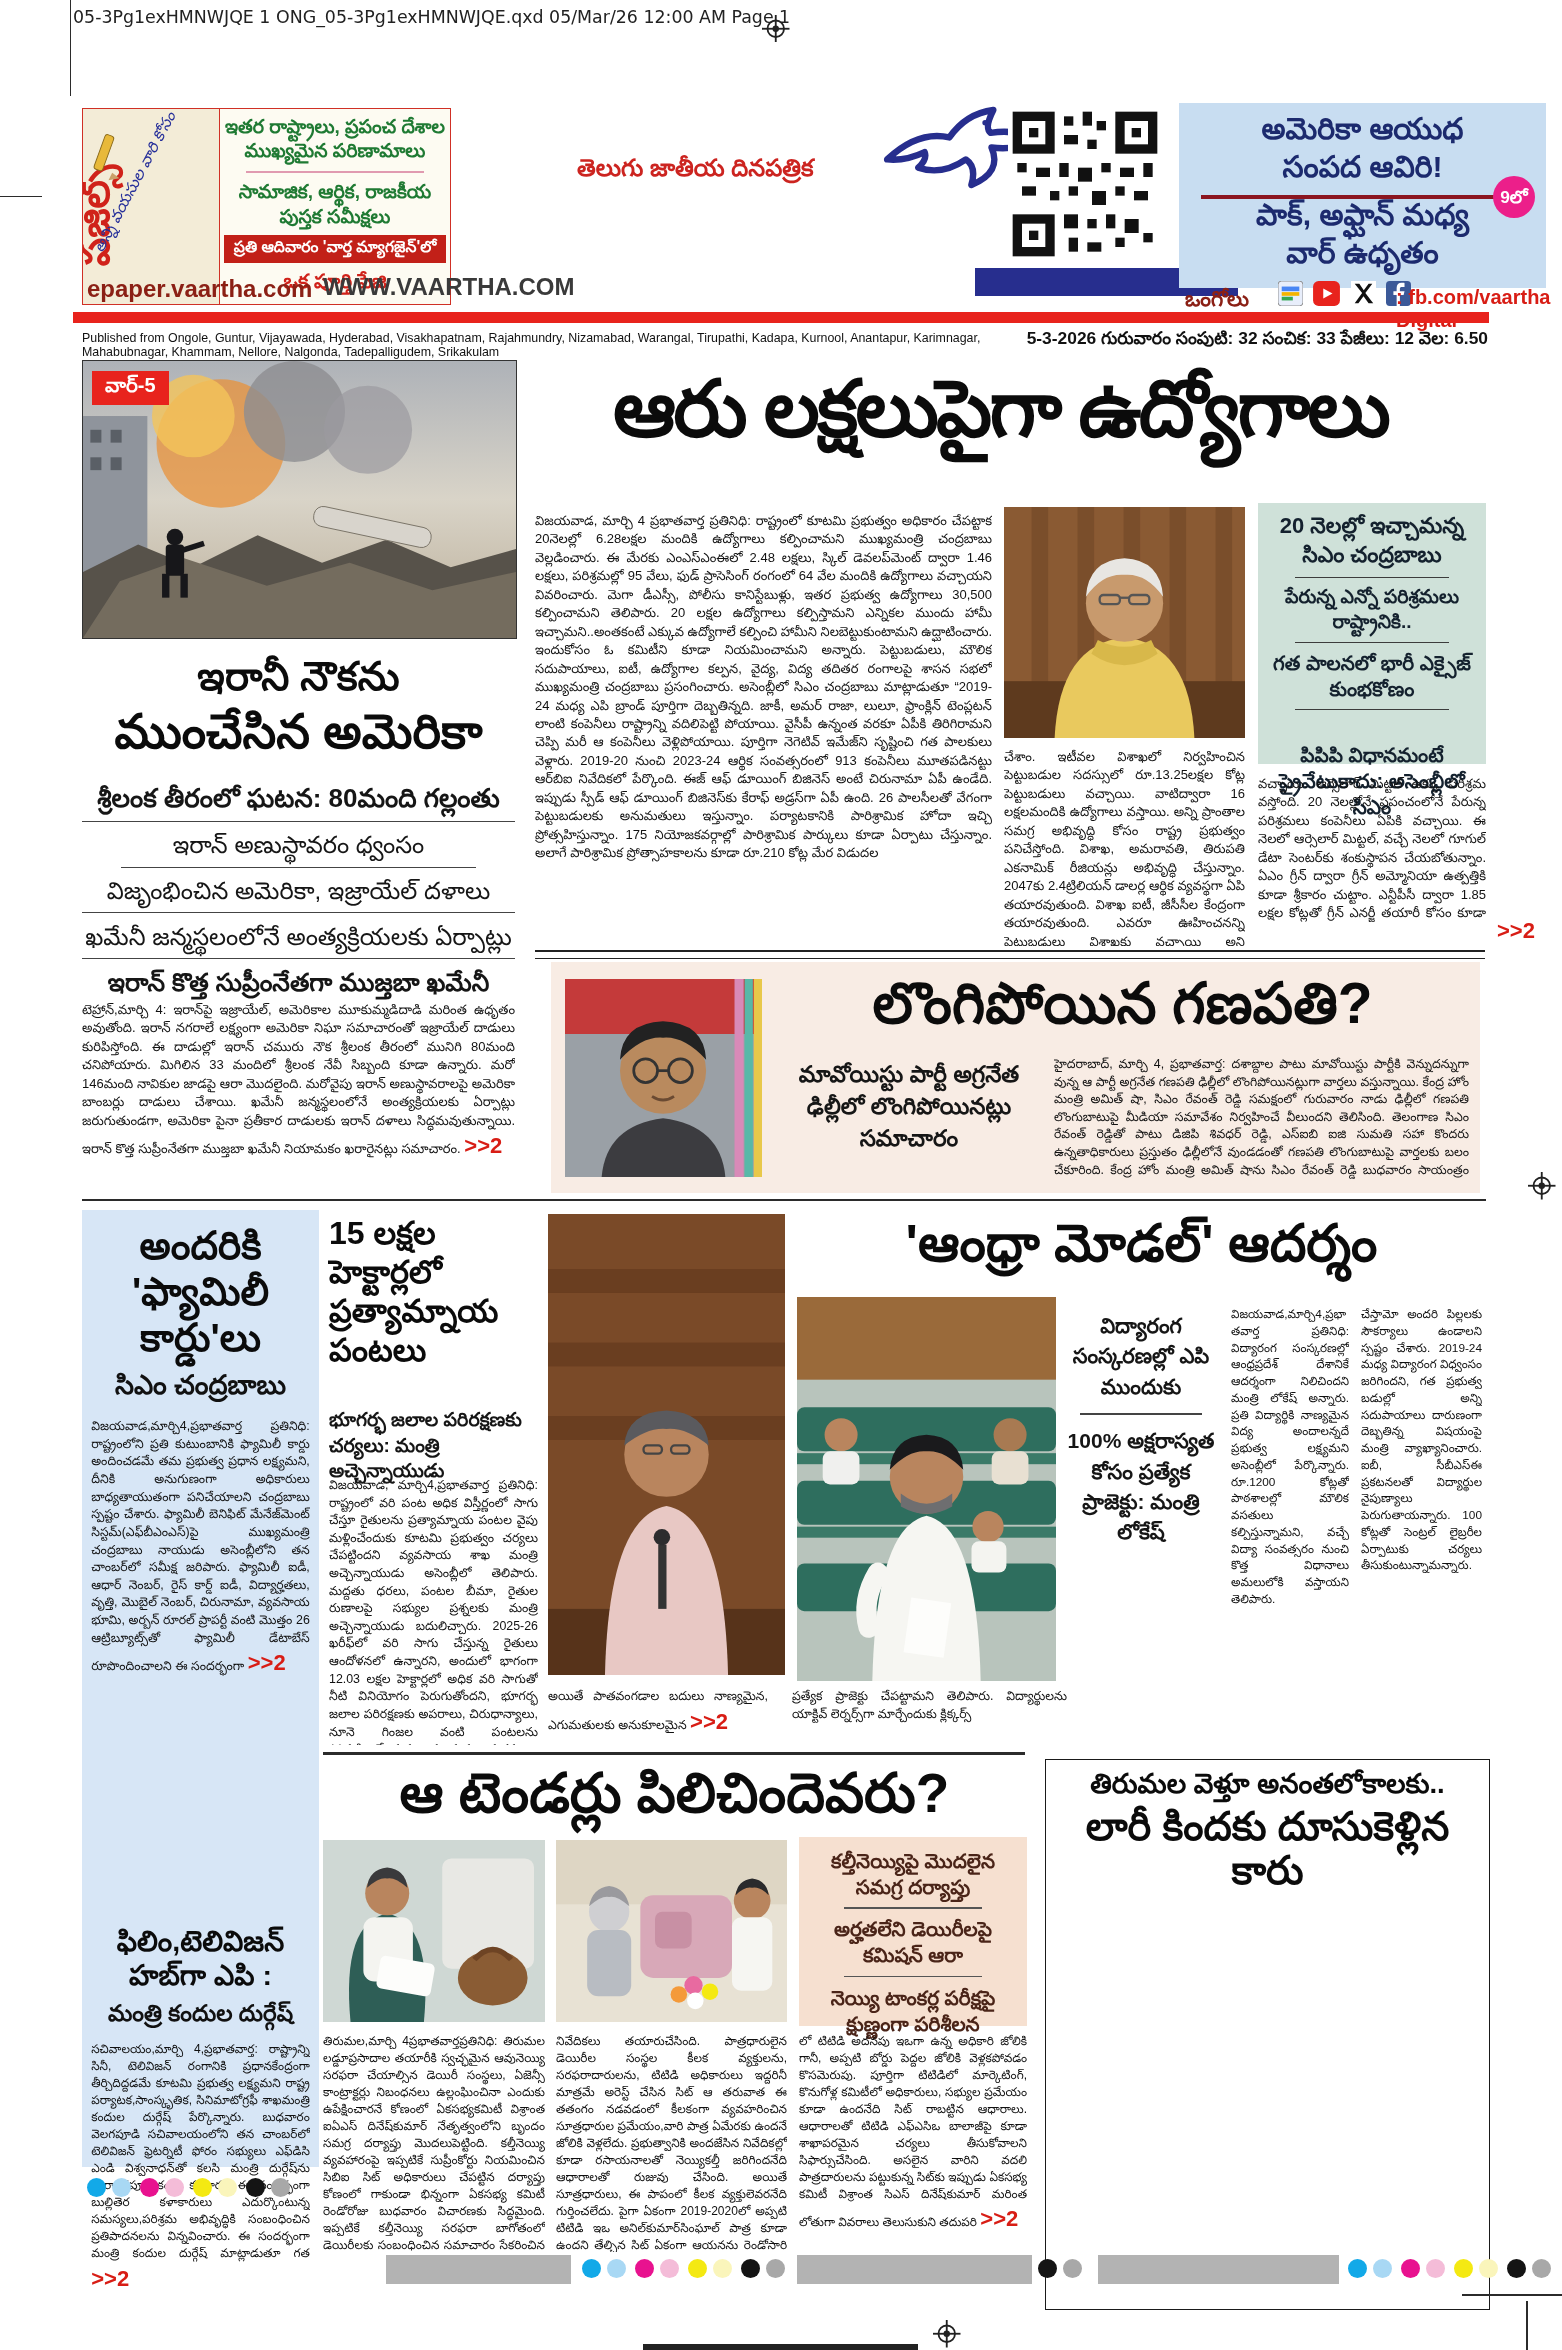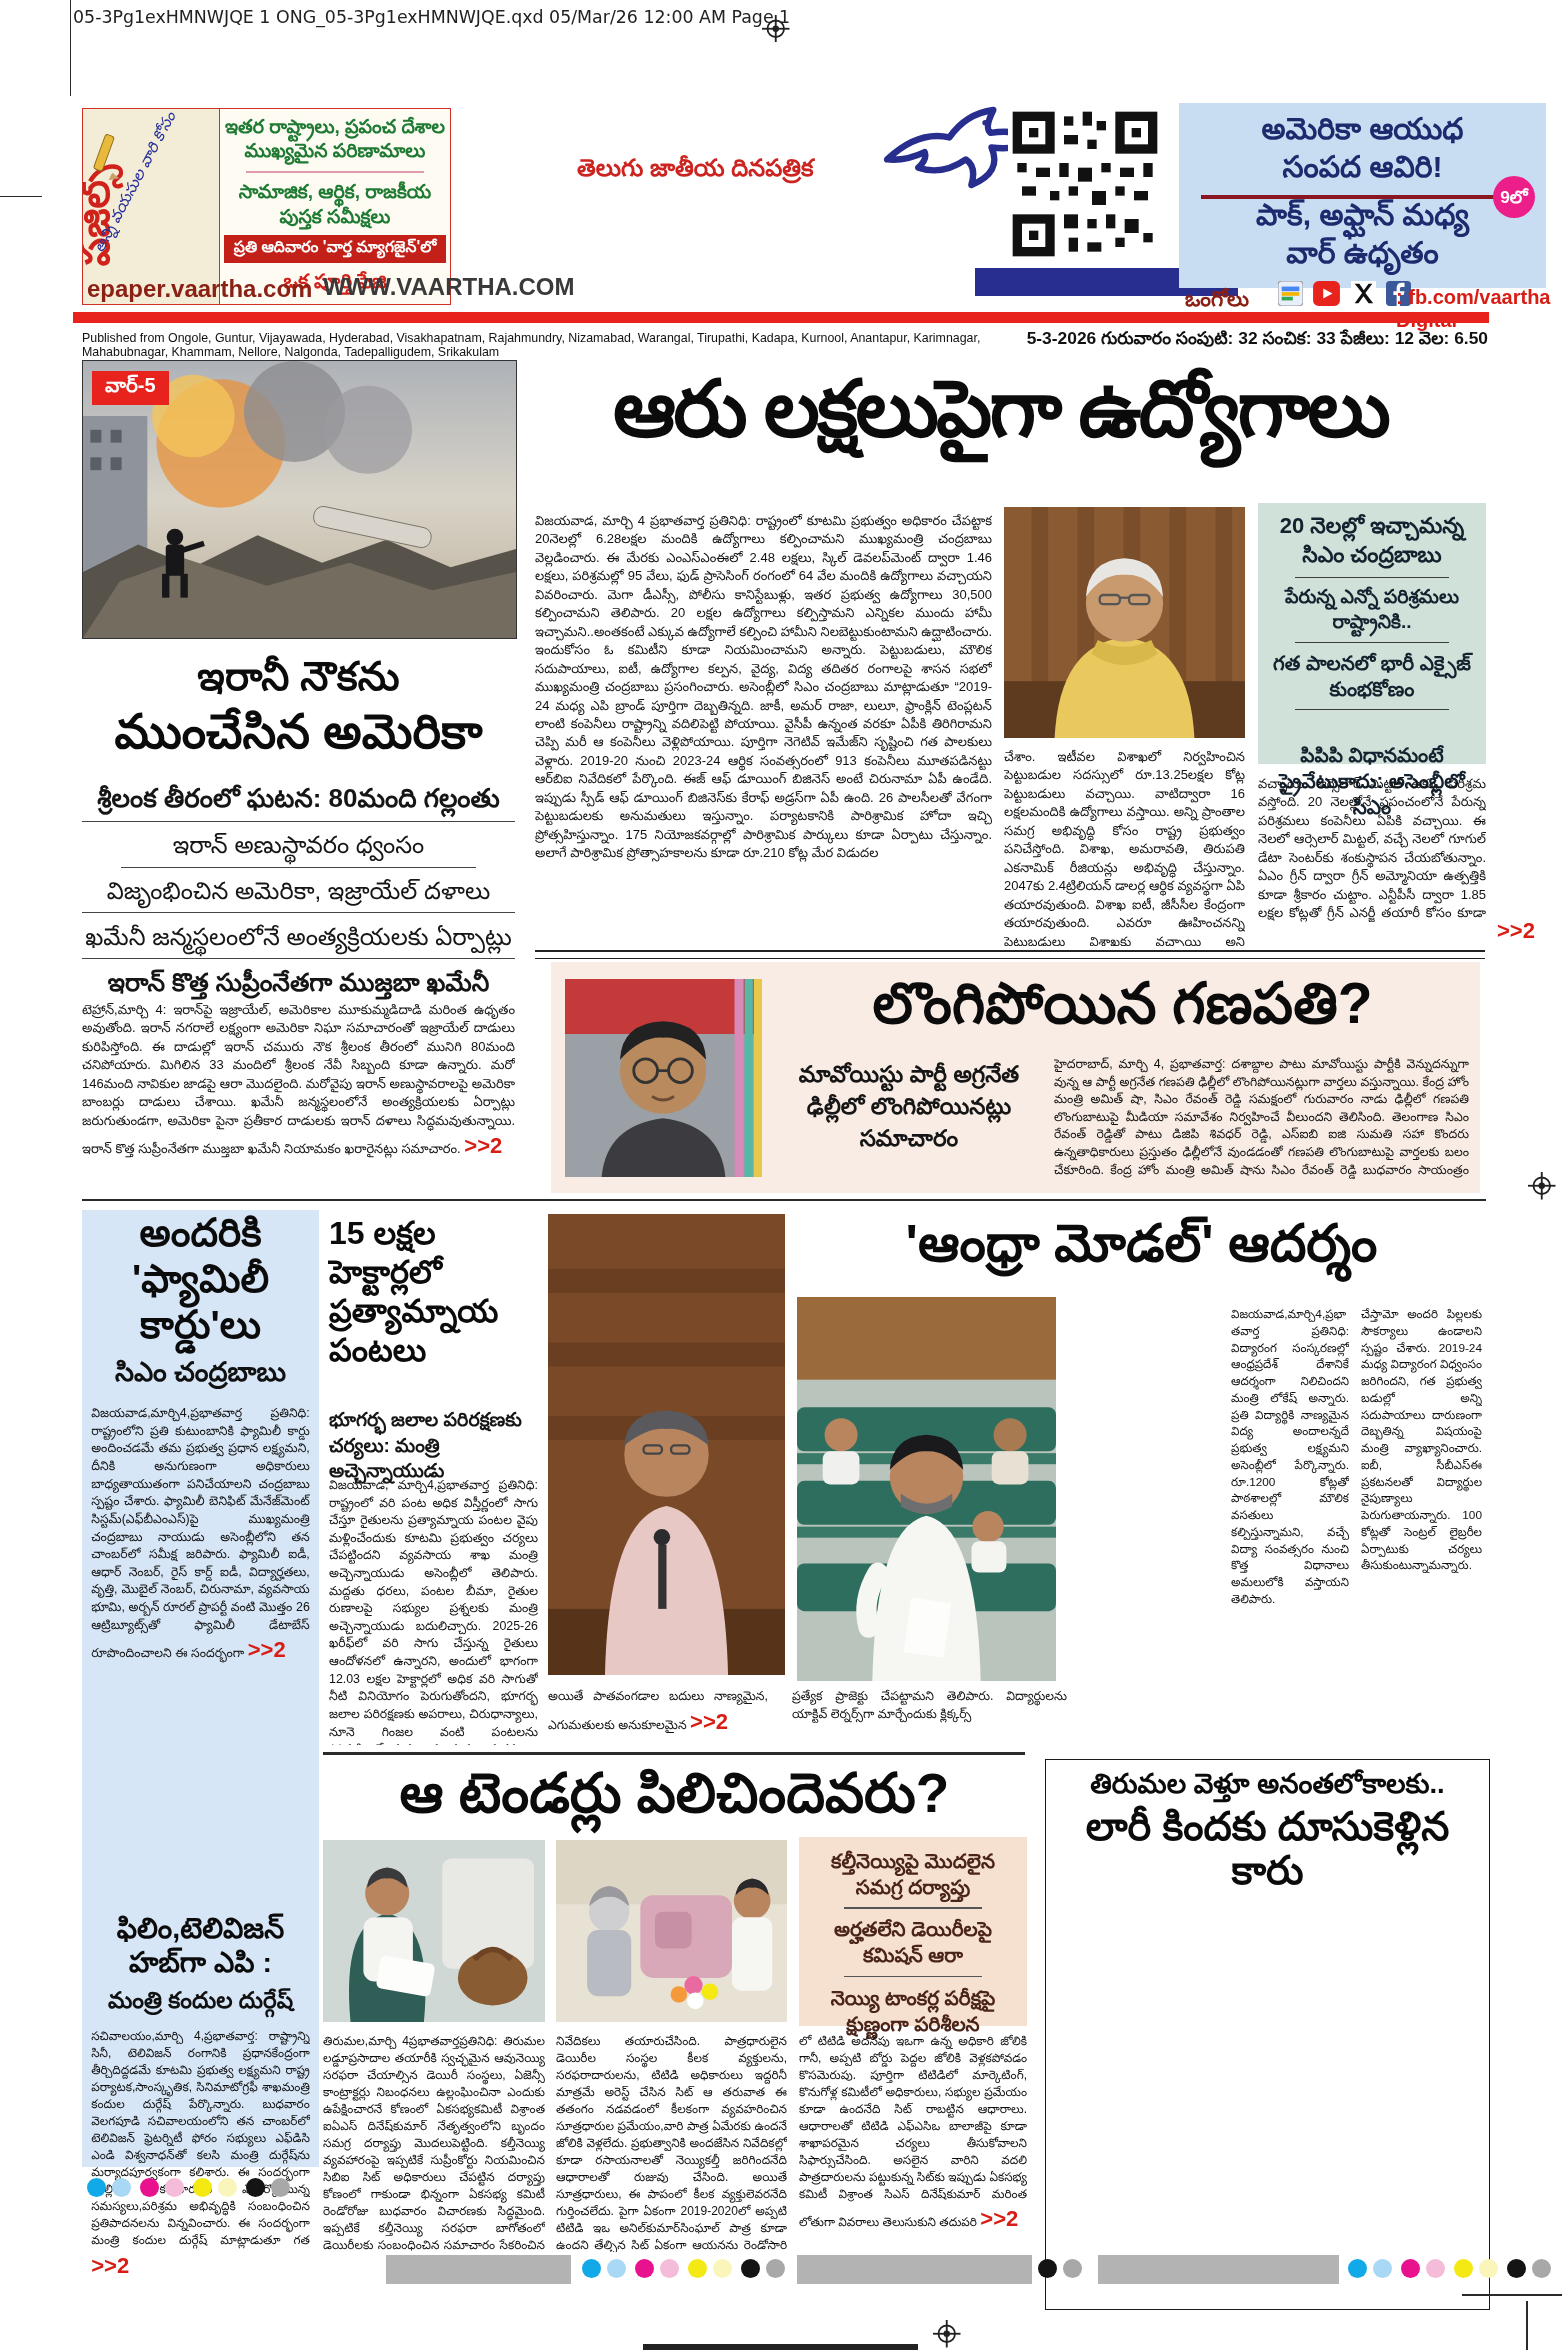--- a/index.html
+++ b/index.html
@@ -286,21 +286,21 @@
   </div>
   <div class="abs hl ctr" style="left:776px;top:972px;width:693px;font-size:57px;">లొంగిపోయిన గణపతి?</div>
   <div class="abs ctr" style="left:776px;top:1058px;width:266px;font-size:23px;font-weight:bold;line-height:1.4;color:#161616;">మావోయిస్టు పార్టీ అగ్రనేత ఢిల్లీలో లొంగిపోయినట్లు సమాచారం</div>
   <div class="abs jt" style="left:1054px;top:1056px;width:415px;height:130px;font-size:12.4px;">
     <span>హైదరాబాద్, మార్చి 4, ప్రభాతవార్త: దశాబ్దాల పాటు మావోయిస్టు పార్టీకి వెన్నుదన్నుగా వున్న ఆ పార్టీ అగ్రనేత గణపతి ఢిల్లీలో లొంగిపోయినట్లుగా వార్తలు వస్తున్నాయి. కేంద్ర హోం మంత్రి అమిత్ షా, సిఎం రేవంత్ రెడ్డి సమక్షంలో గురువారం నాడు ఢిల్లీలో గణపతి లొంగుబాటుపై మీడియా సమావేశం నిర్వహించే వీలుందని తెలిసింది. తెలంగాణ సిఎం రేవంత్ రెడ్డితో పాటు డిజిపి శివధర్ రెడ్డి, ఎస్ఐబి ఐజి సుమతి సహా కొందరు ఉన్నతాధికారులు ప్రస్తుతం ఢిల్లీలోనే వుండడంతో గణపతి లొంగుబాటుపై వార్తలకు బలం చేకూరింది. కేంద్ర హోం మంత్రి అమిత్ షాను సిఎం రేవంత్ రెడ్డి బుధవారం సాయంత్రం ఢిల్లీలో కలవడం ఈ అంశానికి మరింత ప్రాధాన్యత</span> <span class="more">&gt;&gt;2</span>
   </div>
 
   <div class="abs rule" style="left:82px;top:1199px;width:1404px;height:1.8px;"></div>
 
   <div class="abs box-blue" style="left:82px;top:1210px;width:237px;height:957px;">
-    <div class="hl ctr" style="font-size:39px;line-height:1.18;">అందరికి 'ఫ్యామిలీ కార్డు'లు</div>
+    <div class="hl ctr" style="font-size:39px;padding-top:13px;line-height:1.18;">అందరికి 'ఫ్యామిలీ కార్డు'లు</div>
     <div class="ctr" style="font-size:27px;font-weight:bold;padding-top:9.2px;">సిఎం చంద్రబాబు</div>
     <div class="jt" style="margin:11px 9.2px 0 9.2px;height:354px;font-size:12.4px;">
       <span>విజయవాడ,మార్చి4,ప్రభాతవార్త ప్రతినిధి: రాష్ట్రంలోని ప్రతి కుటుంబానికి ఫ్యామిలీ కార్డు అందించడమే తమ ప్రభుత్వ ప్రధాన లక్ష్యమని, దీనికి అనుగుణంగా అధికారులు బాధ్యతాయుతంగా పనిచేయాలని చంద్రబాబు స్పష్టం చేశారు. ఫ్యామిలీ బెనిఫిట్ మేనేజ్‌మెంట్ సిస్టమ్(ఎఫ్‌బీఎంఎస్)పై ముఖ్యమంత్రి చంద్రబాబు నాయుడు అసెంబ్లీలోని తన చాంబర్‌లో సమీక్ష జరిపారు. ఫ్యామిలీ ఐడీ, ఆధార్ నెంబర్, రైస్ కార్డ్ ఐడీ, విద్యార్హతలు, వృత్తి, మొబైల్ నెంబర్, చిరునామా, వ్యవసాయ భూమి, అర్బన్ రూరల్ ప్రాపర్టీ వంటి మొత్తం 26 ఆట్రిబ్యూట్స్‌తో ఫ్యామిలీ డేటాబేస్ రూపొందించాలని ఈ సందర్భంగా</span> <span class="more">&gt;&gt;2</span>
     </div>
 
     <div class="hl ctr" style="font-size:28.5px;margin-top:152px;line-height:1.2;">ఫిలిం,టెలివిజన్ హబ్‌గా ఎపి :</div>
     <div class="ctr" style="font-size:23px;font-weight:bold;padding-top:7.3px;">మంత్రి కందుల దుర్గేష్</div>
     <div class="jt" style="margin:9.2px 9.2px 0 9.2px;height:285px;font-size:12px;">
       <span>సచివాలయం,మార్చి 4,ప్రభాతవార్త: రాష్ట్రాన్ని సినీ, టెలివిజన్ రంగానికి ప్రధానకేంద్రంగా తీర్చిదిద్దడమే కూటమి ప్రభుత్వ లక్ష్యమని రాష్ట్ర పర్యాటక,సాంస్కృతిక, సినిమాటోగ్రఫీ శాఖమంత్రి కందుల దుర్గేష్ పేర్కొన్నారు. బుధవారం వెలగపూడి సచివాలయంలోని తన చాంబర్‌లో టెలివిజన్ ఫ్రెటర్నిటీ ఫోరం సభ్యులు ఎఫ్‌డిసి ఎండి విశ్వనాధన్‌తో కలసి మంత్రి దుర్గేష్‌ను మర్యాదపూర్వకంగా కలిశారు. ఈ సందర్భంగా బుల్లితెర కళాకారులు ఎదుర్కొంటున్న సమస్యలు,పరిశ్రమ అభివృద్ధికి సంబంధించిన ప్రతిపాదనలను విన్నవించారు. ఈ సందర్భంగా మంత్రి కందుల దుర్గేష్ మాట్లాడుతూ గత</span> <span class="more">&gt;&gt;2</span>
     </div>
@@ -364,20 +364,25 @@
         <rect x="190" y="266" width="38" height="34" rx="8" fill="#f4f4f0"></rect>
       <path d="M82 418 Q86 250 141 238 Q196 250 200 418 Z" fill="#f6f6f2"></path>
       <circle cx="141" cy="196" r="40" fill="#b9855e"></circle>
       <path d="M101 188 Q104 152 141 150 Q178 152 181 188 Q160 166 141 168 Q122 166 101 188 Z" fill="#1a1a1c"></path>
       <path d="M113 214 Q141 236 169 214 L169 228 Q141 244 113 228 Z" fill="#6e6e70"></path>
       <path d="M88 300 Q70 330 78 360" stroke="#f6f6f2" stroke-width="22" fill="none" stroke-linecap="round"></path>
       <rect x="120" y="330" width="44" height="60" fill="#fdfdfb" transform="rotate(8 142 360)"></rect>
     </svg>
   </div>
 
+  <div class="abs ctr" style="left:1065px;top:1311px;width:152px;font-size:21px;font-weight:bold;line-height:1.45;color:#161616;">
+    <div>విద్యారంగ సంస్కరణల్లో ఎపి ముందుకు</div>
+    <div style="height:1.8px;background:#444;width:80%;margin:11px auto;"></div>
+    <div>100% అక్షరాస్యత కోసం ప్రత్యేక ప్రాజెక్టు: మంత్రి లోకేష్</div>
+  </div>
 
   <div class="abs jt" style="left:1231px;top:1306px;width:118px;height:375px;font-size:11.8px;">విజయవాడ,మార్చి4,ప్రభాతవార్త ప్రతినిధి: విద్యారంగ సంస్కరణల్లో ఆంధ్రప్రదేశ్ దేశానికే ఆదర్శంగా నిలిచిందని మంత్రి లోకేష్ అన్నారు. ప్రతి విద్యార్థికి నాణ్యమైన విద్య అందాలన్నదే ప్రభుత్వ లక్ష్యమని అసెంబ్లీలో పేర్కొన్నారు. రూ.1200 కోట్లతో పాఠశాలల్లో మౌలిక వసతులు కల్పిస్తున్నామని, వచ్చే విద్యా సంవత్సరం నుంచి కొత్త విధానాలు అమలులోకి వస్తాయని తెలిపారు.</div>
   <div class="abs jt" style="left:1361px;top:1306px;width:121px;height:375px;font-size:11.8px;">చేస్తామో అందరి పిల్లలకు సౌకర్యాలు ఉండాలని స్పష్టం చేశారు. 2019-24 మధ్య విద్యారంగ విధ్వంసం జరిగిందని, గత ప్రభుత్వ బడుల్లో అన్ని సదుపాయాలు దారుణంగా దెబ్బతిన్న విషయంపై మంత్రి వ్యాఖ్యానించారు. ఐబీ, సీబీఎస్ఈ ప్రకటనలతో విద్యార్థుల నైపుణ్యాలు పెరుగుతాయన్నారు. 100 కోట్లతో సెంట్రల్ లైబ్రరీల ఏర్పాటుకు చర్యలు తీసుకుంటున్నామన్నారు.</div>
 
   <div class="abs rule" style="left:323px;top:1752px;width:702px;height:2.8px;"></div>
 
   <div class="abs hl ctr" style="left:323px;top:1763px;width:703px;font-size:55px;">ఆ టెండర్లు పిలిచిందెవరు?</div>
 
   <div class="photo" style="left:323px;top:1840px;width:222px;height:182px;">
     <svg viewBox="0 0 242 198" preserveAspectRatio="none">

